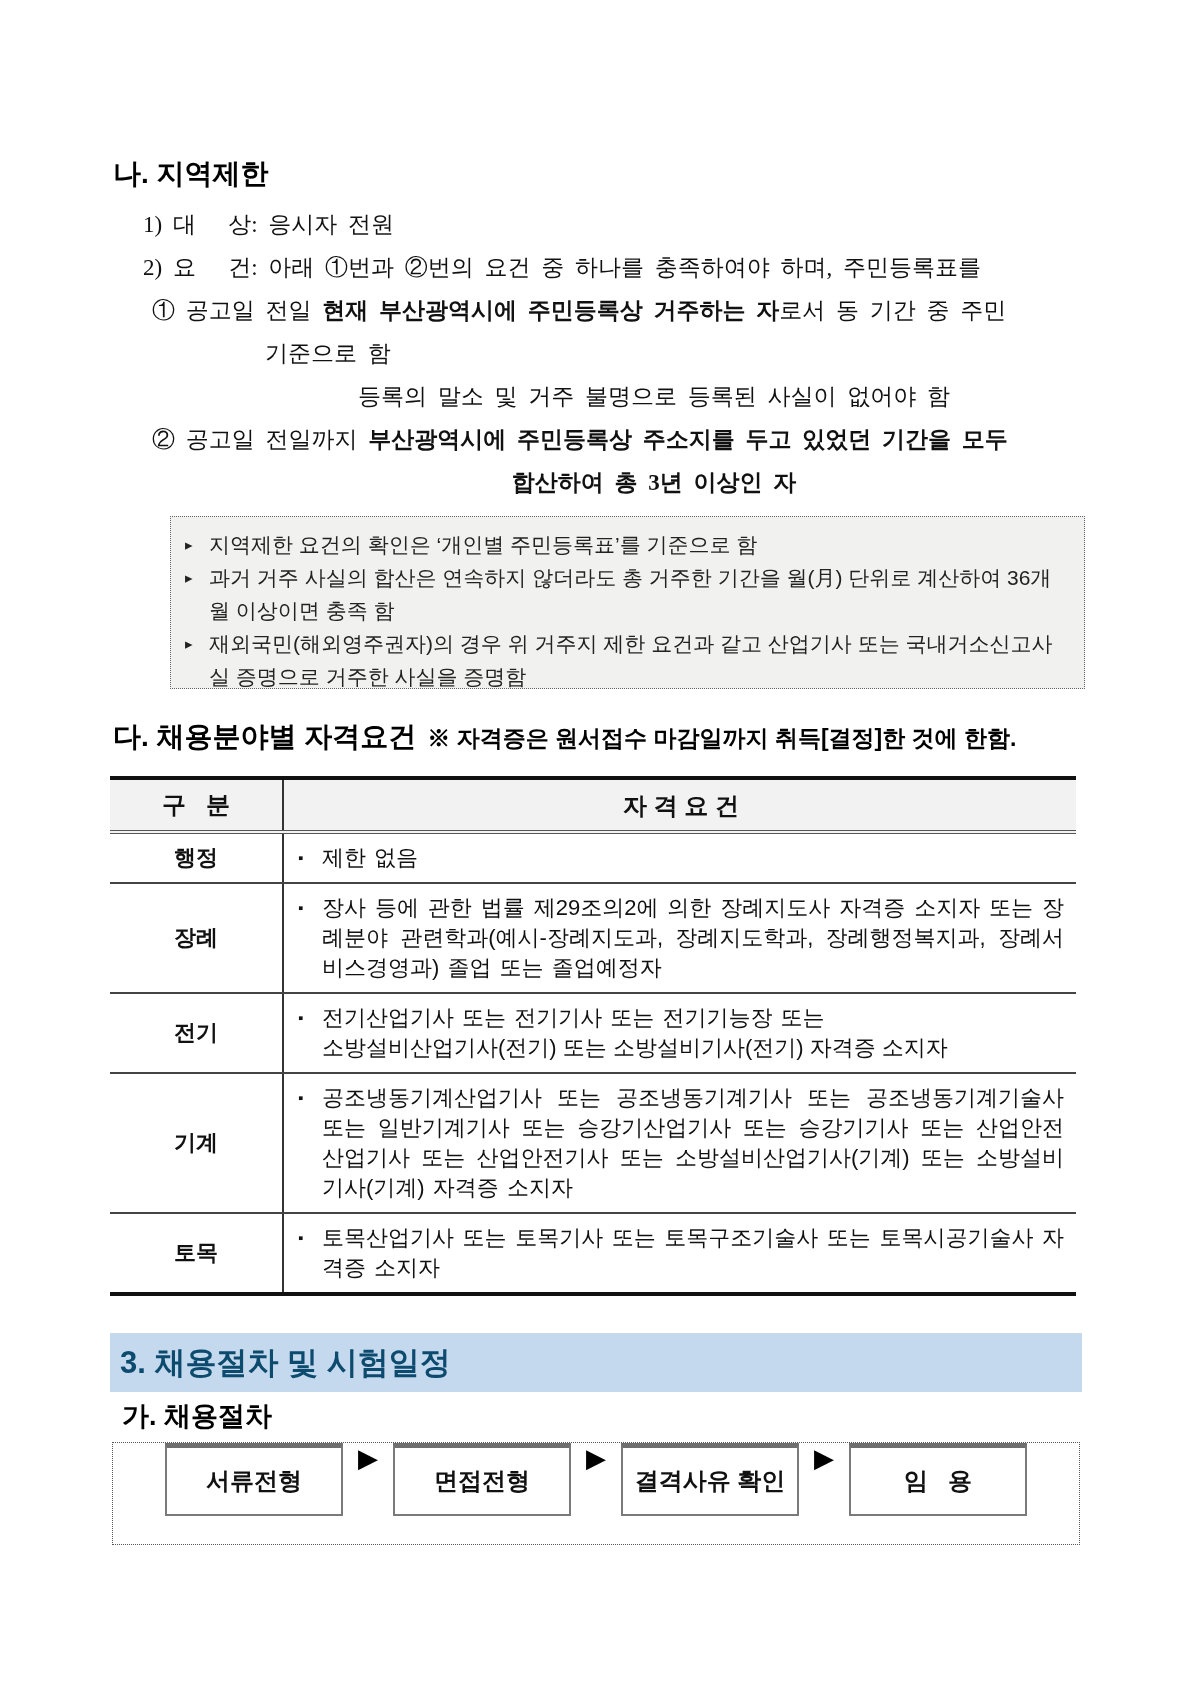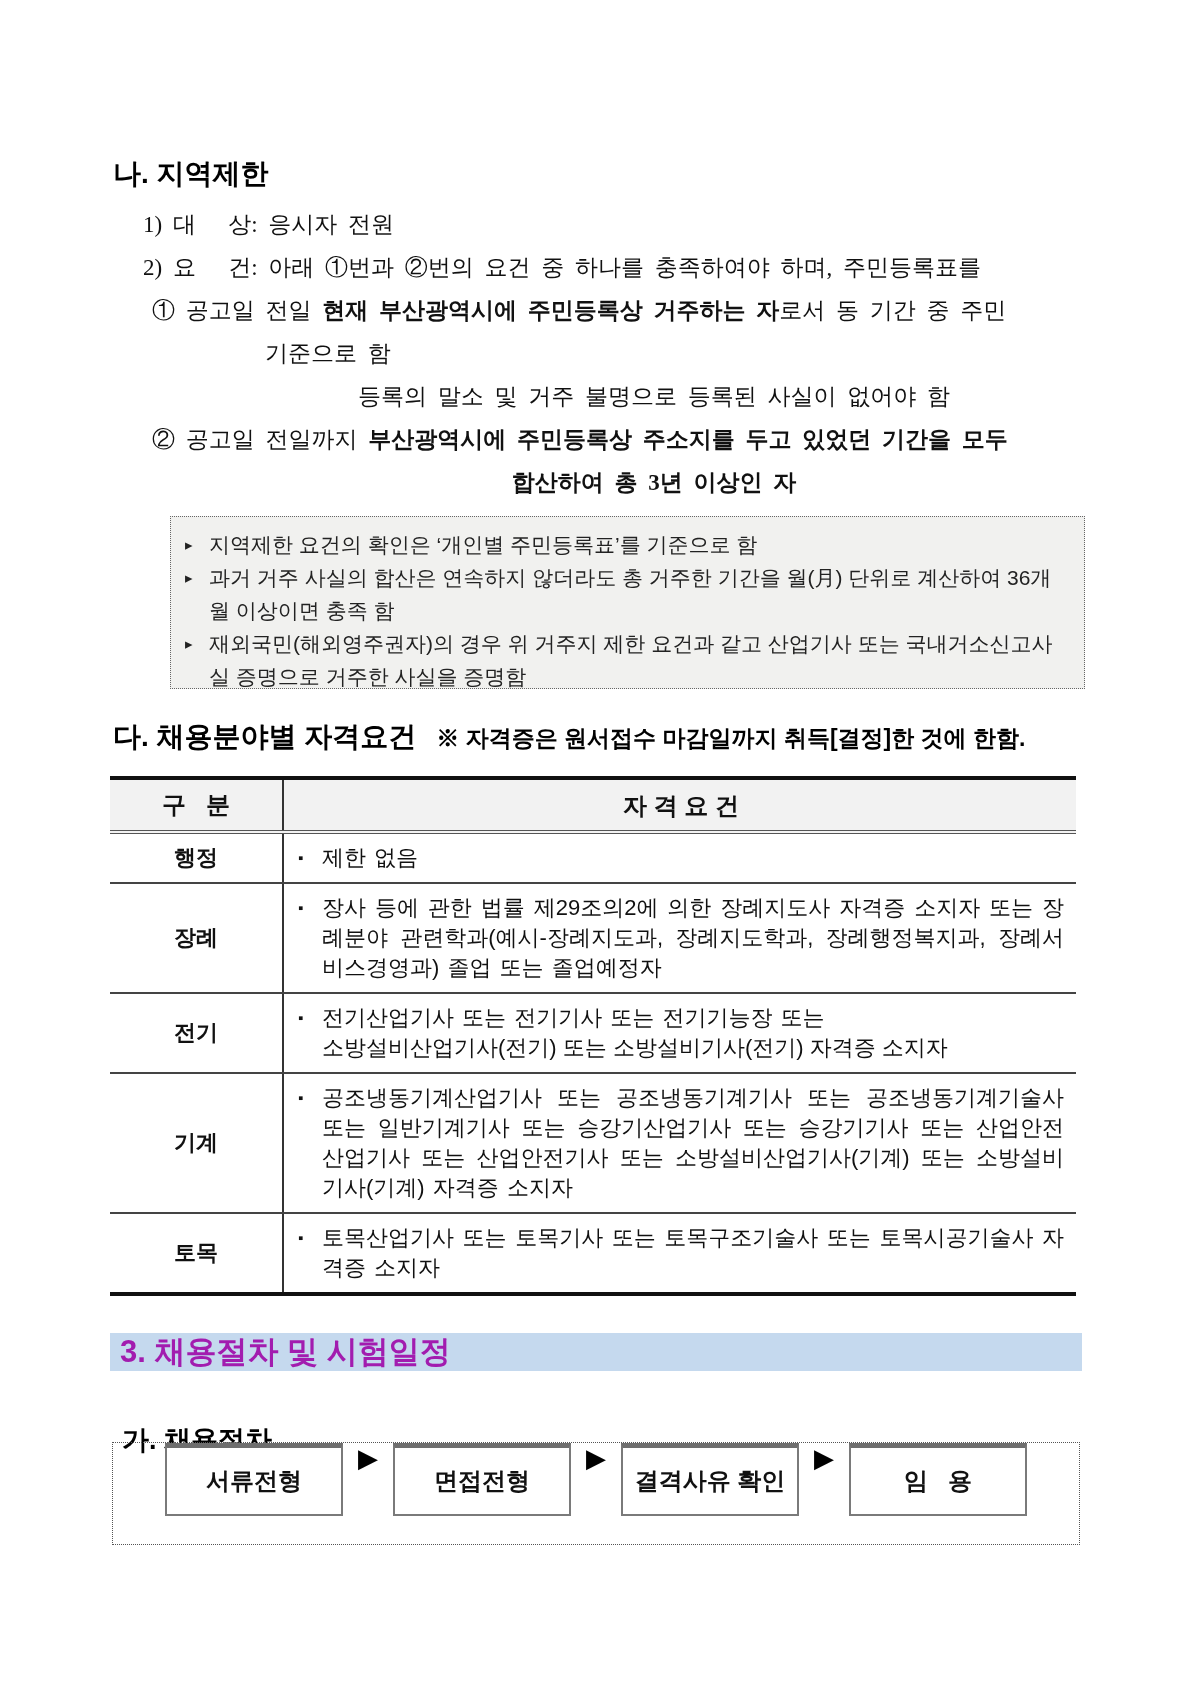--- a/index.html
+++ b/index.html
@@ -18,21 +18,21 @@
   .sec-title {
     position: absolute;
     font-family: "Liberation Sans", sans-serif;
     font-weight: bold;
     font-size: 28px;
     color: #000;
     white-space: pre-wrap;
     text-align: right;
   }
   #sec-b-title { left: 113px; top: 155px; }
-  #sec-c-head { left: 113px; top: 718px; display: flex; align-items: baseline; gap: 20px; }
+  #sec-c-head { left: 113px; top: 718px; display: flex; align-items: baseline; gap: 11px; }
   #sec-c-note { font-size: 23px; font-weight: bold; }
 
   
   .list {
     position: absolute;
     left: 113px; top: 203px;
     width: 1010px;
     font-size: 23px;
     word-spacing: 5px;
   }
@@ -96,31 +96,31 @@
   }
   .bullet-line { display: flex; }
   .b-marker { width: 24px; flex: none; font-size: 15px; line-height: 30px; }
   .b-text { flex: 1; text-align: justify; word-spacing: 2px; }
   .b-cont { padding-left: 24px; }
 
   
   .banner {
     position: absolute;
     left: 110px; top: 1333px;
-    width: 972px; height: 38px;
+    width: 972px; height: 59px;
     background: var(--banner-bg, #c5d9ee);
     display: flex; align-items: center;
     padding-left: 10px;
     box-sizing: border-box;
     font-family: "Liberation Sans", sans-serif;
     font-weight: bold;
     font-size: 31px;
-    color: #a21caf;
-  }
-  #sec-ga-title { left: 122px; top: 1398px; font-size: 27px; margin-top: 24px; }
+    color: #0c4a6e;
+  }
+  #sec-ga-title { left: 122px; top: 1398px; font-size: 27px; }
 
   
   .flow-box {
     position: absolute;
     left: 112px; top: 1442px;
     width: 968px; height: 103px;
     box-sizing: border-box;
     border: 1px dotted #555;
     display: flex; justify-content: center;
   }

